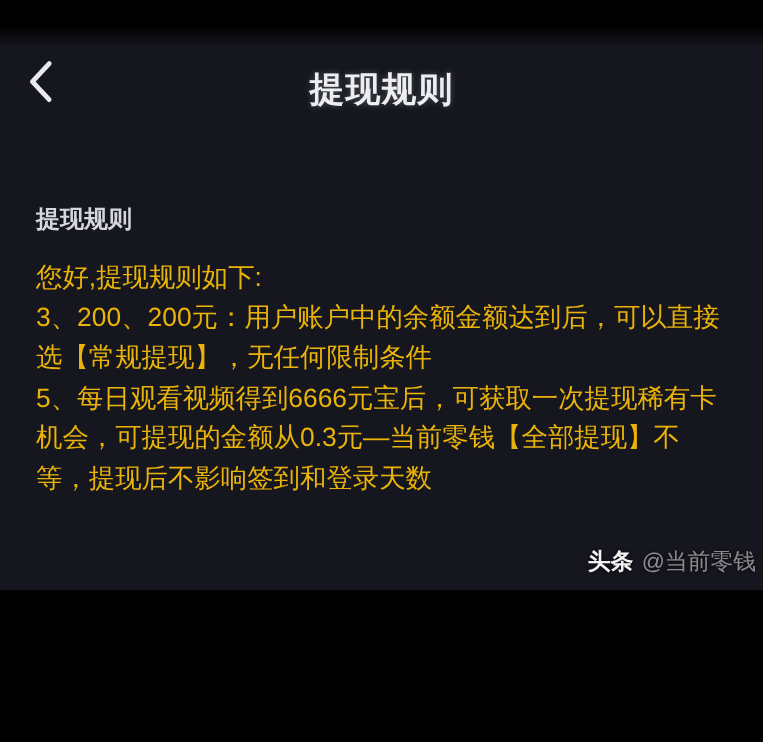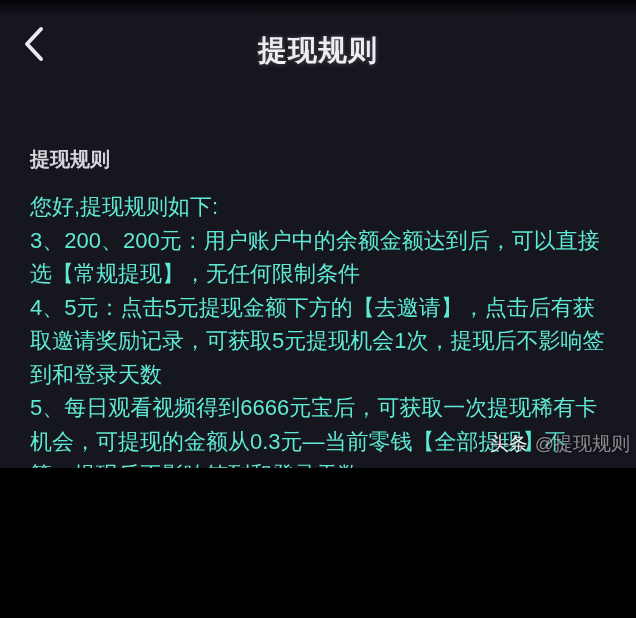--- a/index.html
+++ b/index.html
@@ -7,20 +7,21 @@
     padding: 0;
     background: #000;
     font-family: "Liberation Sans", "DejaVu Sans", sans-serif;
   }
   .screen {
     position: relative;
     width: 636px;
     height: 468px;
     background: #16161f;
     overflow: hidden;
+    margin-top: 24px;
   }
   
   .screen::before {
     content: "";
     position: absolute;
     left: 0; top: 0;
     width: 100%;
     height: 16px;
     background: linear-gradient(to bottom, rgba(0,0,0,0.85), rgba(0,0,0,0));
     pointer-events: none;
@@ -74,38 +75,38 @@
     font-size: 20px;
     line-height: 26px;
     font-weight: bold;
     color: #d6d6dd;
     margin: 0 0 18px 0;
   }
   .rules-text p {
     margin: 0;
     font-size: 22px;
     line-height: 33.5px;
-    color: #5eead4;
+    color: #eab308;
     word-break: break-all;
   }
 
   
   .watermark {
     position: absolute;
     right: 6px;
     bottom: 11px;
     display: flex;
     align-items: center;
     gap: 7px;
     white-space: nowrap;
     pointer-events: none;
   }
   .watermark .brand {
     font-size: 19px;
-    font-weight: normal;
+    font-weight: bold;
     color: #f2f2f4;
     text-shadow: 0 0 3px rgba(0,0,0,0.9);
   }
   .watermark .handle {
     font-size: 19px;
     color: rgba(240,240,245,0.55);
     text-shadow: 0 0 3px rgba(0,0,0,0.9);
   }
 </style>
 </head>
@@ -120,23 +121,22 @@
       </svg>
     </button>
     <div class="header-title">提现规则</div>
   </div>
 
   <div class="content">
     <h2 class="section-title">提现规则</h2>
     <div class="rules-text">
       <p>您好,提现规则如下:</p>
       <p>3、200、200元：用户账户中的余额金额达到后，可以直接选【常规提现】，无任何限制条件</p>
-      <p>4、5元：点击5元提现金额下方的【去邀请】，点击后有获取邀请奖励记录，可获取5元提现机会1次，提现后不影响签到和登录天数</p>
       <p>5、每日观看视频得到6666元宝后，可获取一次提现稀有卡机会，可提现的金额从0.3元—当前零钱【全部提现】不等，提现后不影响签到和登录天数</p>
     </div>
   </div>
 
   <div class="watermark">
     <span class="brand">头条</span>
-    <span class="handle">@提现规则</span>
+    <span class="handle">@当前零钱</span>
   </div>
 
 </div>
 
 </body></html>

